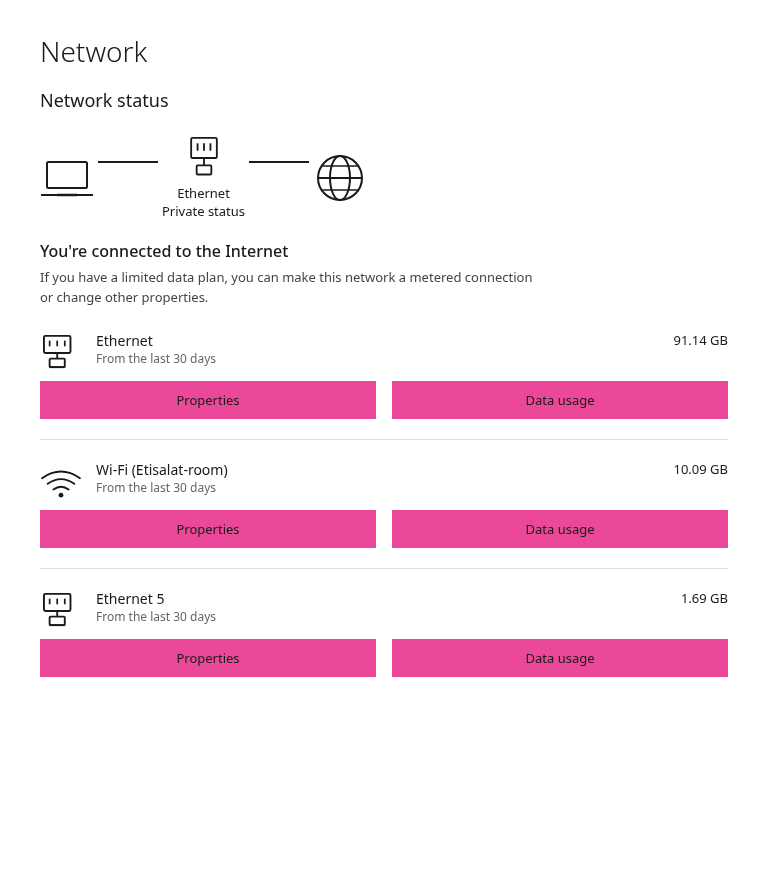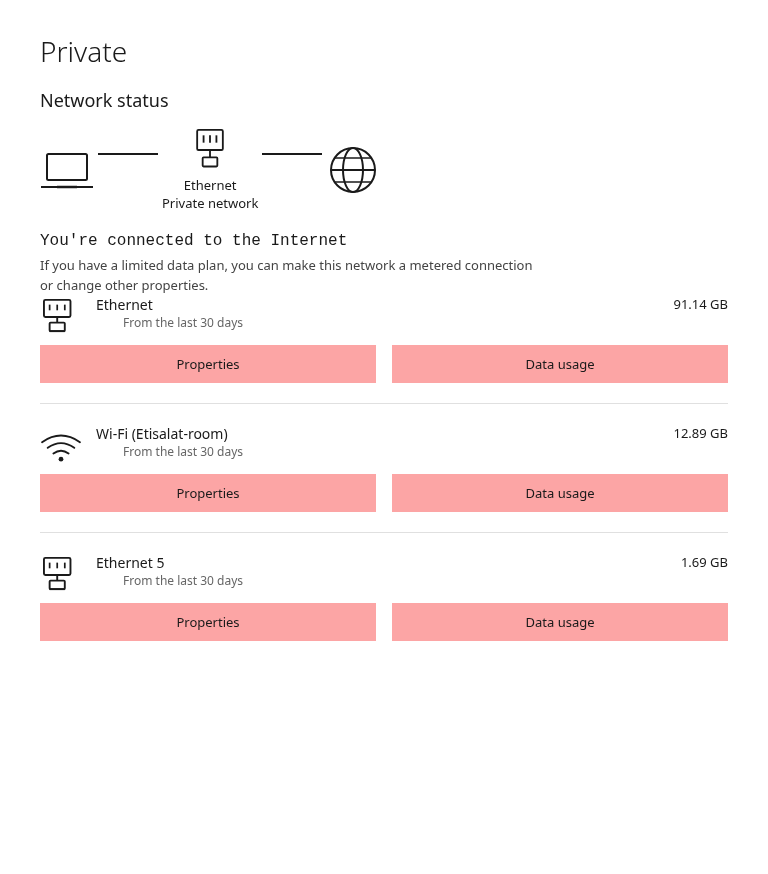--- a/index.html
+++ b/index.html
@@ -16,21 +16,21 @@
     h1.page-title {
       font-size: 28px;
       font-weight: 300;
       margin-bottom: 18px;
       color: #1a1a1a;
     }
 
     h2.section-title {
       font-size: 18px;
       font-weight: 400;
-      margin-bottom: 16px;
+      margin-bottom: 24px;
       color: #1a1a1a;
     }
 
     .network-diagram {
       display: flex;
       align-items: center;
       margin-bottom: 16px;
     }
 
     .diagram-item {
@@ -61,26 +61,26 @@
       text-align: center;
       line-height: 1.4;
       margin-top: 4px;
     }
 
     .connection-status {
       font-size: 16px;
       font-weight: 500;
       margin-bottom: 6px;
       margin-top: 20px;
-      font-family: Liberation Mono, monospace;
     }
 
     .connection-description {
       font-size: 13px;
       color: #444;
+      margin-bottom: 24px;
       max-width: 500px;
       line-height: 1.5;
     }
 
     .network-item {
       margin-bottom: 20px;
     }
 
     .network-info-row {
       display: flex;
@@ -107,38 +107,37 @@
 
     .network-text .name {
       font-size: 14px;
       font-weight: 400;
       color: #1a1a1a;
     }
 
     .network-text .sub {
       font-size: 12px;
       color: #666;
-      margin-left: 27px;
     }
 
     .network-data {
       font-size: 13px;
       color: #1a1a1a;
       white-space: nowrap;
     }
 
     .button-row {
       display: flex;
       gap: 16px;
     }
 
     .btn {
       flex: 1;
       padding: 10px 0;
-      background: #fca5a5;
+      background: #ec4899;
       border: none;
       font-size: 13px;
       color: #1a1a1a;
       cursor: pointer;
       font-family: inherit;
     }
 
     .divider {
       height: 1px;
       background: #e0e0e0;
@@ -146,21 +145,21 @@
     }
 
     
     
     
     
   </style>
 </head>
 <body>
 
-<h1 class="page-title">Private</h1>
+<h1 class="page-title">Network</h1>
 
 <h2 class="section-title">Network status</h2>
 
 <div class="network-diagram">
 
   <div class="diagram-item">
     <div class="diagram-icon">
       <svg width="52" height="40" viewBox="0 0 52 40" fill="none" xmlns="http://www.w3.org/2000/svg">
         <rect x="6" y="4" width="40" height="26" rx="1.5" stroke="#1a1a1a" stroke-width="2" fill="none"></rect>
         <line x1="0" y1="37" x2="52" y2="37" stroke="#1a1a1a" stroke-width="2"></line>
@@ -177,21 +176,21 @@
         <rect x="6" y="2" width="28" height="22" rx="1.5" stroke="#1a1a1a" stroke-width="2" fill="none"></rect>
         <line x1="20" y1="24" x2="20" y2="32" stroke="#1a1a1a" stroke-width="2"></line>
         <rect x="12" y="32" width="16" height="10" rx="1" stroke="#1a1a1a" stroke-width="2" fill="none"></rect>
         <line x1="13" y1="8" x2="13" y2="16" stroke="#1a1a1a" stroke-width="2"></line>
         <line x1="20" y1="8" x2="20" y2="16" stroke="#1a1a1a" stroke-width="2"></line>
         <line x1="27" y1="8" x2="27" y2="16" stroke="#1a1a1a" stroke-width="2"></line>
       </svg>
     </div>
     <div class="diagram-label">
       <span>Ethernet</span><br>
-      <span>Private network</span>
+      <span>Private status</span>
     </div>
   </div>
 
   <div class="diagram-line"></div>
 
   <div class="diagram-item">
     <div class="diagram-icon">
       <svg width="52" height="52" viewBox="0 0 52 52" fill="none" xmlns="http://www.w3.org/2000/svg">
         <circle cx="26" cy="26" r="22" stroke="#1a1a1a" stroke-width="2" fill="none"></circle>
         <ellipse cx="26" cy="26" rx="10" ry="22" stroke="#1a1a1a" stroke-width="2" fill="none"></ellipse>
@@ -243,21 +242,21 @@
       <path d="M8 22 Q22 12 36 22" stroke="#1a1a1a" stroke-width="2" fill="none" stroke-linecap="round"></path>
       <path d="M14 28 Q22 22 30 28" stroke="#1a1a1a" stroke-width="2" fill="none" stroke-linecap="round"></path>
       <circle cx="22" cy="34" r="2.5" fill="#1a1a1a"></circle>
     </svg>
           </div>
         <div class="network-text">
           <div class="name">Wi-Fi (Etisalat-room)</div>
           <div class="sub">From the last 30 days</div>
         </div>
       </div>
-      <div class="network-data">12.89 GB</div>
+      <div class="network-data">10.09 GB</div>
     </div>
     <div class="button-row">
       <button class="btn">Properties</button>
       <button class="btn">Data usage</button>
     </div>
   </div>
     <div class="divider"></div>
     <div class="network-item">
     <div class="network-info-row">
       <div class="network-info-left">

